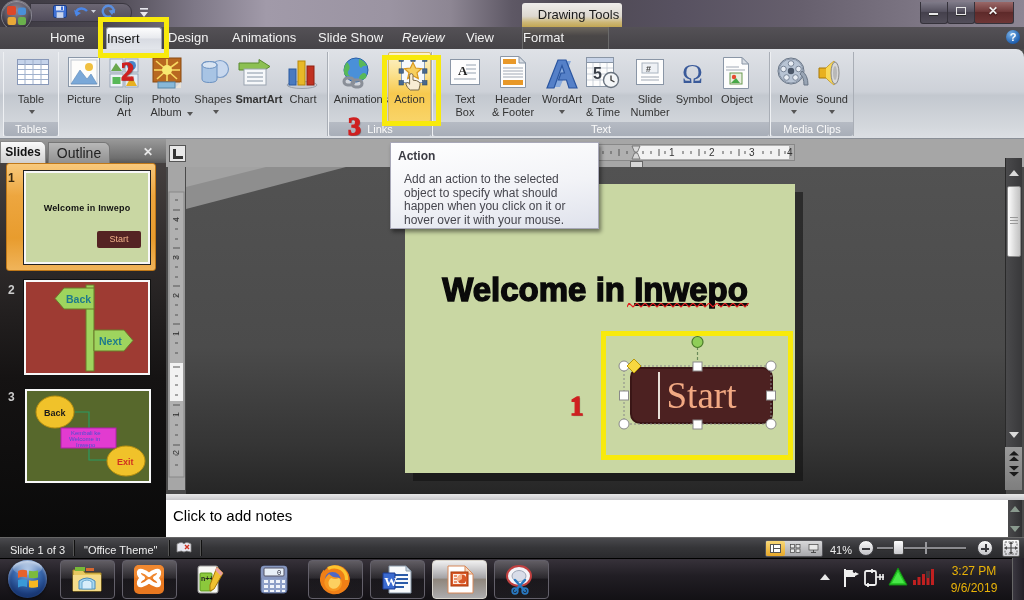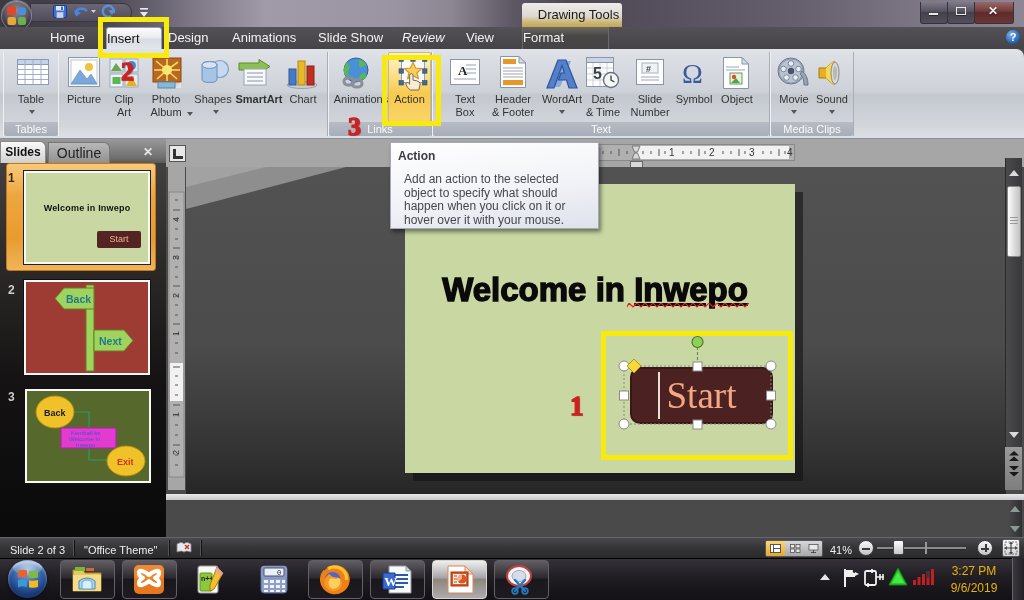--- a/index.html
+++ b/index.html
@@ -512,28 +512,31 @@
 
   <div class="abs" style="left:1008px;top:500px;width:14px;height:37px;background:linear-gradient(90deg,#4a4a4c,#303032);"></div>
   <div class="abs" style="left:1010px;top:506px;width:0;height:0;border-left:5px solid transparent;border-right:5px solid transparent;border-bottom:6px solid #8a9a8e;"></div>
   <div class="abs" style="left:1010px;top:526px;width:0;height:0;border-left:5px solid transparent;border-right:5px solid transparent;border-top:6px solid #8a9a8e;"></div>
 
   <div class="abs" style="left:390px;top:142px;width:209px;height:87px;background:linear-gradient(172deg,#ffffff,#f2f3f7 55%,#dfe2ec);border:1px solid #a8a8b8;box-shadow:2px 3px 4px rgba(0,0,0,0.45);box-sizing:border-box;">
     <div style="position:absolute;left:7px;top:6px;font-size:12px;font-weight:bold;color:#3c3c44;">Action</div>
     <div style="position:absolute;left:13px;top:30px;font-size:12px;color:#46464e;line-height:13.5px;">Add an action to the selected<br>object to specify what should<br>happen when you click on it or<br>hover over it with your mouse.</div>
   </div>
   <div class="abs" id="notessplit"></div>
+  <div class="abs" id="notes">
+      <div style="position:absolute;left:7px;top:7px;font-size:15px;color:#000;">Click to add notes</div>
+    </div>
 
   <div class="abs ybox" style="left:98px;top:17px;width:71px;height:41px;box-sizing:border-box;"></div>
   <div class="abs ybox" style="left:382px;top:55px;width:59px;height:71px;box-sizing:border-box;border-width:5px;"></div>
   <div class="abs rednum" style="left:121px;top:57px;font-size:26px;font-family:'Liberation Serif',serif;-webkit-text-stroke:1.3px #cf2020;">2</div>
   <div class="abs rednum" style="left:348px;top:112px;font-size:26px;font-family:'Liberation Serif',serif;-webkit-text-stroke:1.3px #cf2020;">3</div>
 
   <div class="abs" id="statusbar"></div>
-  <div class="abs" style="left:10px;top:544px;font-size:11px;color:#eee;">Slide 2 of 3</div>
+  <div class="abs" style="left:10px;top:544px;font-size:11px;color:#eee;">Slide 1 of 3</div>
   <div class="abs" style="left:73px;top:540px;width:1px;height:16px;background:#555;box-shadow:1px 0 0 #111;"></div>
   <div class="abs" style="left:84px;top:544px;font-size:11px;color:#eee;">"Office Theme"</div>
   <div class="abs" style="left:168px;top:540px;width:1px;height:16px;background:#555;box-shadow:1px 0 0 #111;"></div>
   <svg class="abs" style="left:176px;top:541px;" width="16" height="14" viewBox="0 0 16 14">
     <path d="M1 3 q5 -3 7 0 q2 -3 7 0 l0 8 q-5 -2 -7 0 q-2 -2 -7 0 Z" fill="#e8e8f0" stroke="#888" stroke-width="0.8"></path>
     <path d="M9 4 l4 4 m0 -4 l-4 4" stroke="#d03020" stroke-width="1.4"></path>
   </svg>
   <div class="abs" style="left:200px;top:540px;width:1px;height:16px;background:#555;box-shadow:1px 0 0 #111;"></div>
 
   <div class="abs" style="left:765px;top:540px;width:58px;height:17px;background:linear-gradient(#d8d8da,#a8a8ac);border:1px solid #55555a;border-radius:2px;box-sizing:border-box;"></div>

